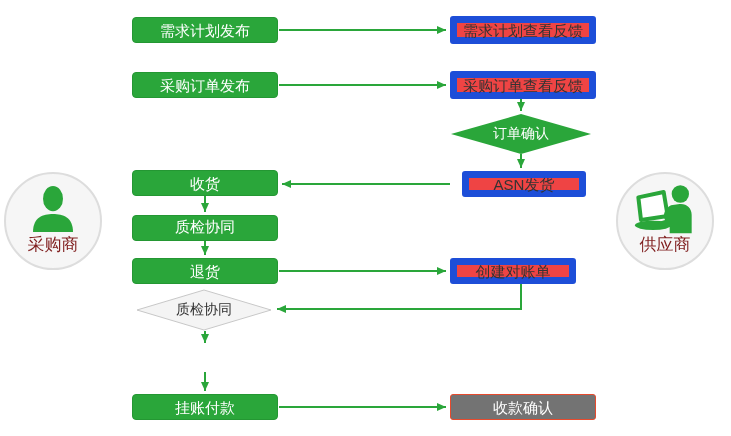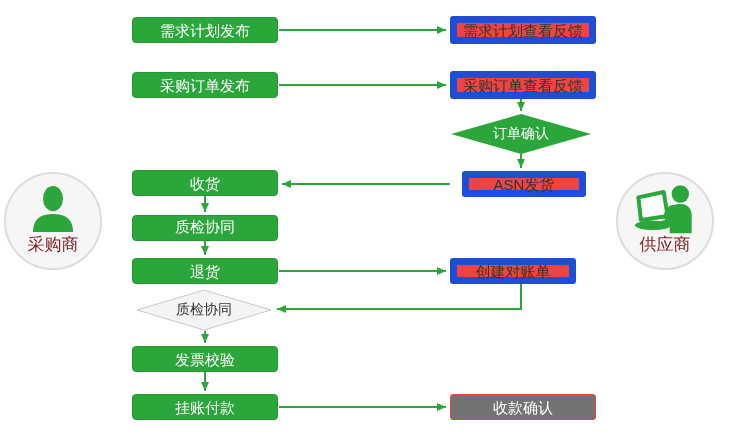--- a/index.html
+++ b/index.html
@@ -56,21 +56,20 @@
   <div class="node green" style="left:132px;top:17px;width:146px;height:26px;">需求计划发布</div>
 
   <div class="node green" style="left:132px;top:72px;width:146px;height:26px;">采购订单发布</div>
 
   <div class="node green" style="left:132px;top:170px;width:146px;height:26px;">收货</div>
 
   <div class="node green" style="left:132px;top:215px;width:146px;height:26px;font-family:Liberation Mono, monospace;">质检协同</div>
 
   <div class="node green" style="left:132px;top:258px;width:146px;height:26px;">退货</div>
 
-  <div class="node green" style="left:132px;top:346px;width:146px;height:26px;">发票校验</div>
 
   <div class="node green" style="left:132px;top:394px;width:146px;height:26px;">挂账付款</div>
 
   <div class="node outline" style="left:450px;top:16px;width:146px;height:28px;">需求计划查看反馈</div>
 
   <div class="node outline" style="left:450px;top:71px;width:146px;height:28px;">采购订单查看反馈</div>
 
   <div class="node outline" style="left:450px;top:171px;width:124px;height:26px;margin-left:12px;">ASN发货</div>
 
   <div class="node outline" style="left:450px;top:258px;width:126px;height:26px;">创建对账单</div>

